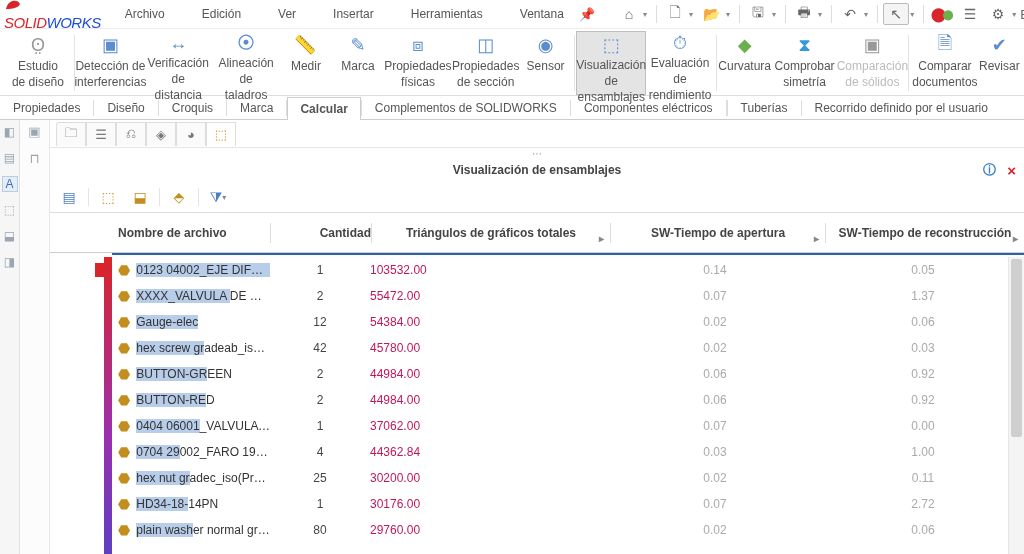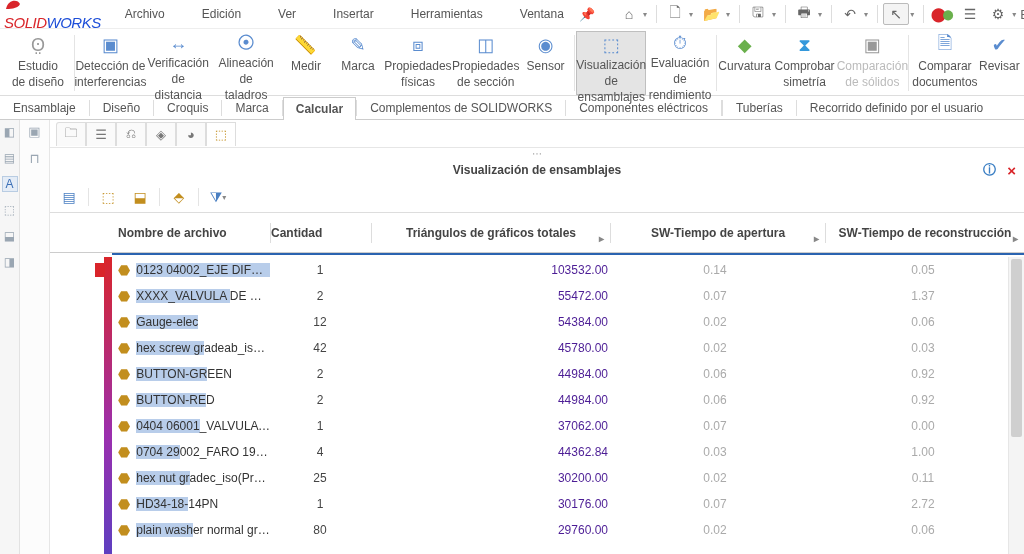--- a/index.html
+++ b/index.html
@@ -61,38 +61,38 @@
   .ptitle .close { position: absolute; right: 8px; color: #d9252a; font-weight: bold; font-size: 15px; }
   
   .pfilterbar { display: flex; align-items: center; height: 30px; padding: 0 6px; gap: 6px; }
   .pf-btn { width: 26px; height: 24px; display: flex; align-items: center; justify-content: center; border: 1px solid transparent; border-radius: 2px; color: #c28e1e; font-size: 14px; }
   .pf-btn.blue { color: #4a7fc2; }
   .pf-sep { width: 1px; height: 18px; background: #e4e4e4; }
   
   
   .thead { display: flex; align-items: center; height: 41px; border-top: 1px solid #ddd; border-bottom: 1px solid #ccc; font-weight: 600; color: #444; }
   .col-name { width: 220px; padding-left: 68px; }
-  .col-qty  { width: 100px; text-align: left; }
+  .col-qty  { width: 100px; text-align: right; }
   .col-tri  { width: 238px; text-align: center; position: relative; }
   .col-open { width: 214px; text-align: center; position: relative; }
   .col-reb  { flex: 1; text-align: center; position: relative; }
   .col-sep  { width: 1px; height: 20px; background: #ddd; }
   .col-arrow { position: absolute; right: 6px; top: 7px; font-size: 10px; color: #888; }
 
   
   .tbody { flex: 1; overflow-y: auto; position: relative; }
   .tbody::before { content: ""; position: absolute; left: 54px; top: 0; bottom: 0; width: 8px; background: linear-gradient(180deg,#d9252a 0%,#9b2fae 60%,#5e3fc0 100%); }
   .heat-top { position: absolute; left: 45px; top: 6px; width: 10px; height: 14px; background: #d9252a; }
   .row { display: flex; align-items: center; height: 26px; }
   .cell-name { width: 220px; display: flex; align-items: center; padding-left: 68px; gap: 6px; overflow: hidden; white-space: nowrap; }
   .cell-name .part-icon { color: #c28e1e; font-size: 14px; flex-shrink: 0; }
   .cell-name .fname { overflow: hidden; text-overflow: ellipsis; color: #333; }
   .cell-name .fname .hl { background: #b8cdea; }
   .cell-qty  { width: 100px; text-align: center; color: #444; }
-  .cell-tri  { width: 238px; text-align: right; color: #4c1d95; }
+  .cell-tri  { width: 238px; text-align: left; color: #be185d; }
   .cell-open { width: 214px; text-align: center; color: #aaa; }
   .cell-reb  { flex: 1; text-align: center; color: #aaa; }
   
   .scrollbar-v { position: absolute; right: 0; top: 0; bottom: 0; width: 16px; background: #f4f4f4; border-left: 1px solid #e6e6e6; }
   .scrollbar-v .thumb { position: absolute; left: 2px; right: 2px; top: 2px; height: 60%; background: #cfcfcf; border-radius: 2px; }
   
   .blue-rule { height: 2px; background: #2a63b0; margin: 0 0 2px 62px; }
   .overflow-dot { text-align: center; color: #999; font-size: 10px; height: 10px; }
 </style>
 </head>
@@ -212,21 +212,21 @@
     <div class="rb-icon">🗎</div>
     <div class="rb-label">Comparar documentos</div>
   </div>
   <div class="rb-group" style="min-width:40px">
     <div class="rb-icon">✔</div>
     <div class="rb-label">Revisar</div>
   </div>
 </div>
 
 <div class="tabs">
-  <div class="tab">Ensamblaje</div>
+  <div class="tab">Propiedades</div>
     <div class="tab-sep"></div>
   <div class="tab">Diseño</div>
     <div class="tab-sep"></div>
   <div class="tab">Croquis</div>
     <div class="tab-sep"></div>
   <div class="tab">Marca</div>
     <div class="tab-sep"></div>
   <div class="tab active">Calcular</div>
     <div class="tab-sep"></div>
   <div class="tab">Complementos de SOLIDWORKS</div>

